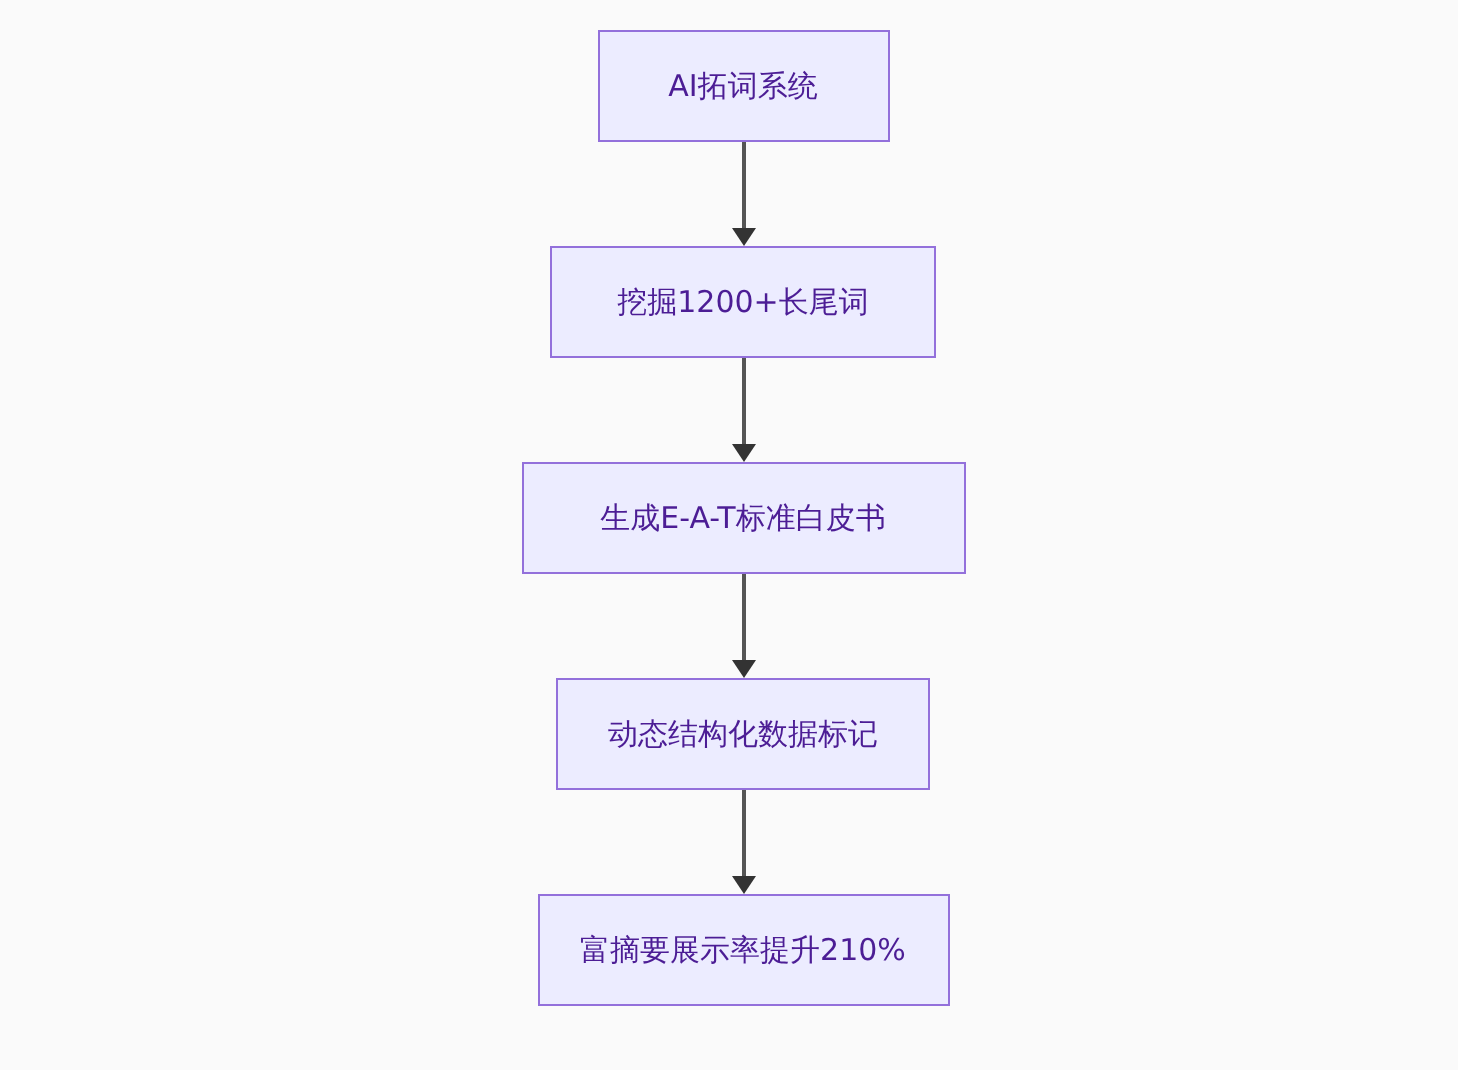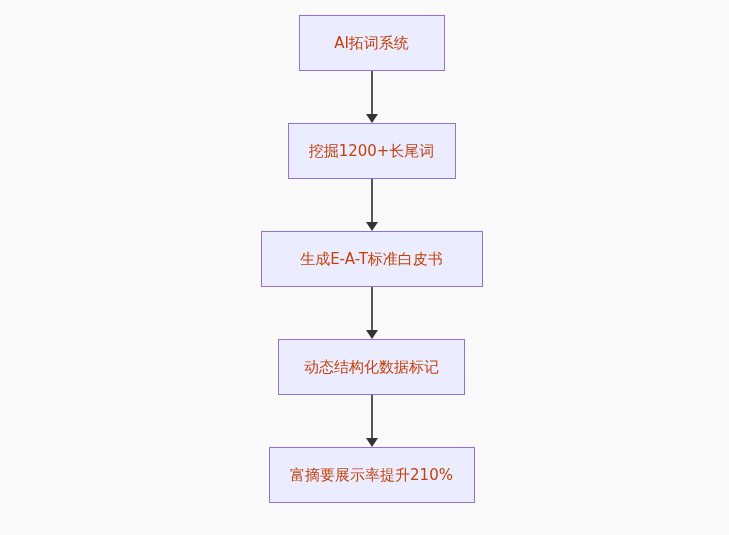--- a/index.html
+++ b/index.html
@@ -24,31 +24,31 @@
     top: 15px;
     width: 743px; 
     display: flex;
     flex-direction: column;
     align-items: center;
   }
   .node {
     box-sizing: border-box;
     background: #ECECFF;
     border: 1px solid #9370DB;
-    color: #c2410c;
+    color: #4c1d95;
     font-size: 15px;
     display: flex;
     align-items: center;
     justify-content: center;
     text-align: center;
     height: 56px;
     flex: 0 0 56px;
   }
   .node-1 { width: 146px; }
-  .node-2 { width: 168px; }
+  .node-2 { width: 193px; }
   .node-3 { width: 222px; align-items: center; }
   .node-4 { width: 187px; }
   .node-5 { width: 206px; }
   .edge {
     display: flex;
     flex-direction: column;
     align-items: center;
     height: 52px;
     flex: 0 0 52px;
   }

